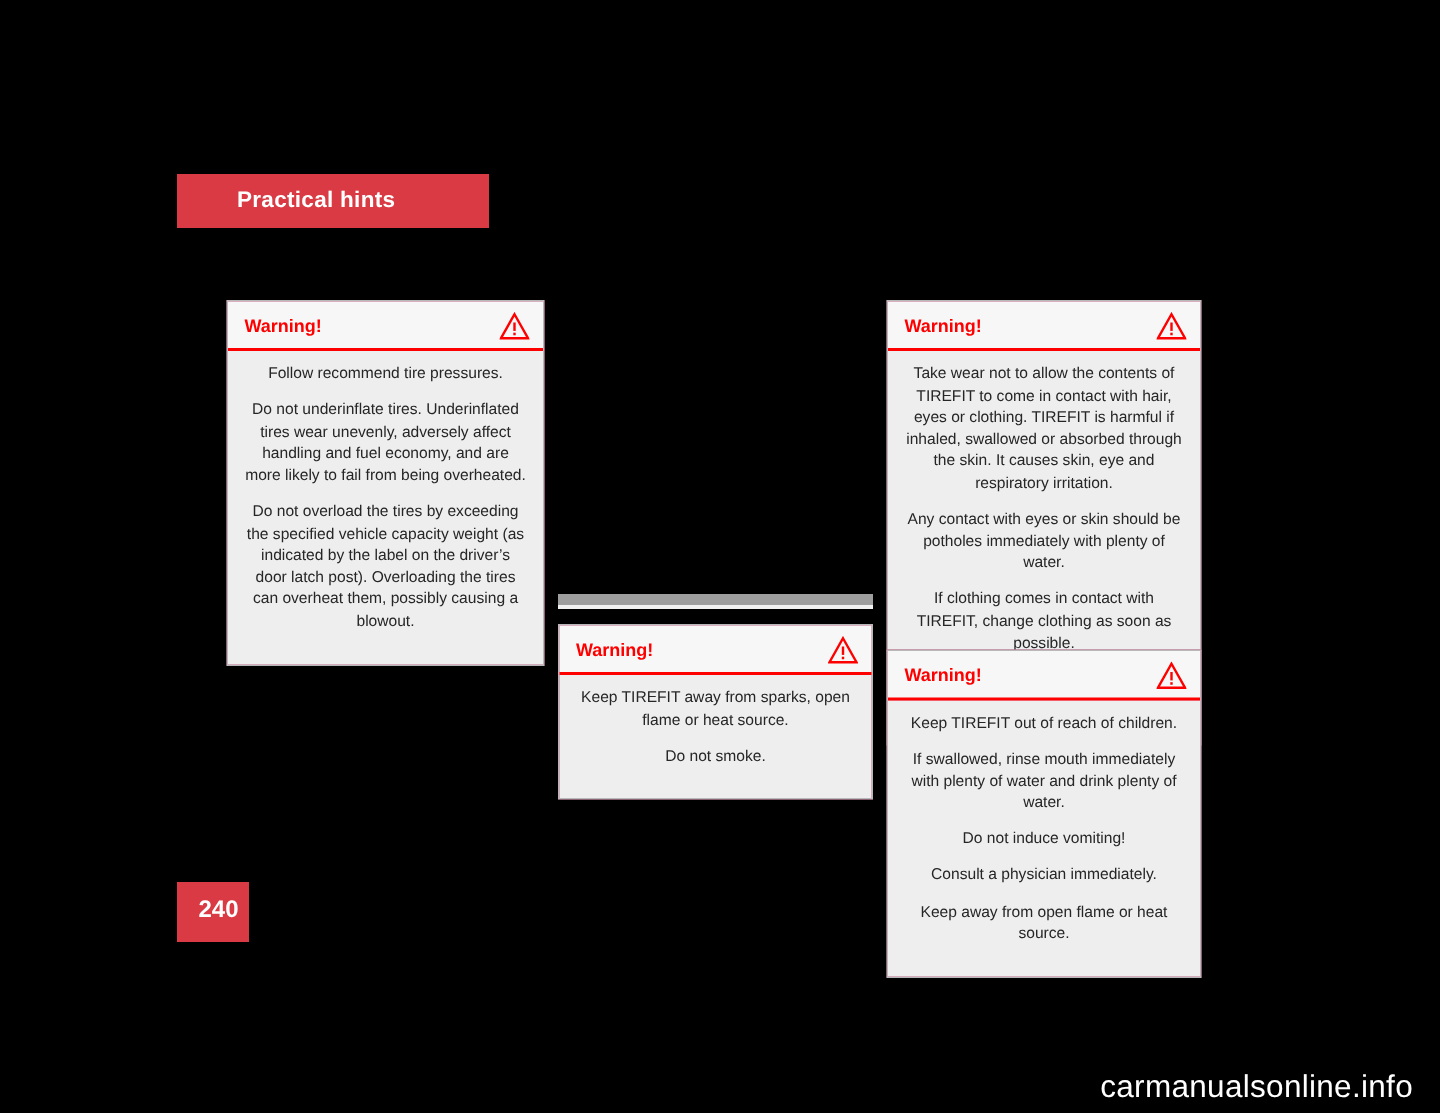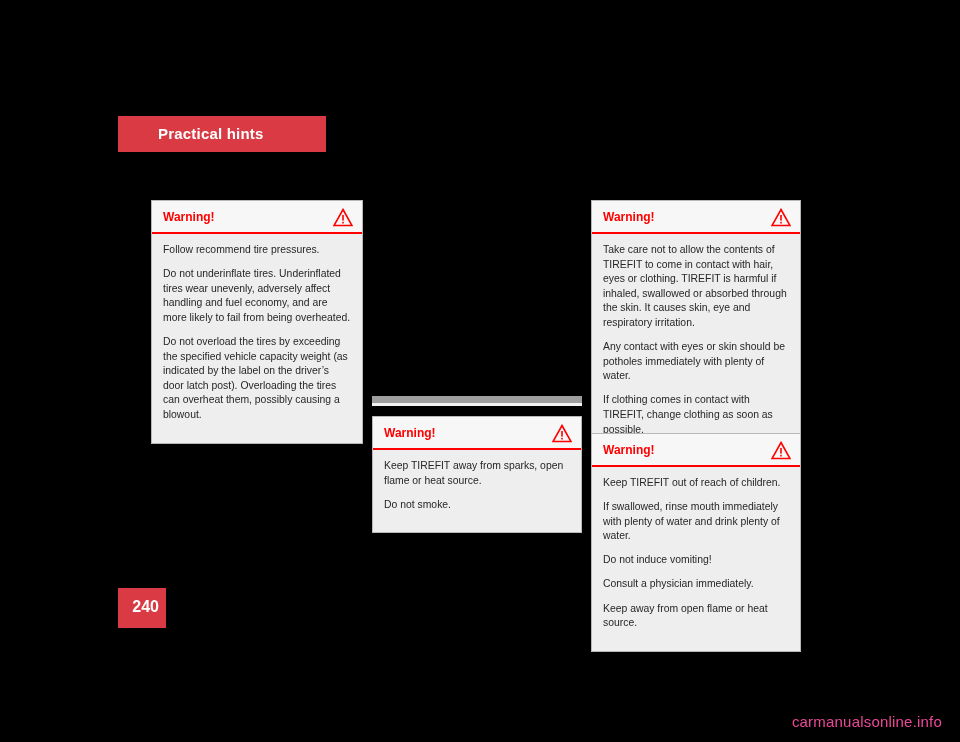--- a/index.html
+++ b/index.html
@@ -36,20 +36,21 @@
     font-size: 15px;
     font-weight: bold;
     letter-spacing: 0.2px;
   }
 
   
   .warning-box {
     position: absolute;
     background: #be185d;
     border: 1px solid #b8b8b8;
+    text-align: center;
   }
   .warning-head {
     position: relative;
     height: 33px;
     background: #f7f7f7;
     border-bottom: 2px solid #ff0000;
   }
   .warning-title {
     position: absolute;
     left: 11px;
@@ -117,22 +118,22 @@
     color: #ffffff;
     font-size: 16px;
     font-weight: bold;
   }
 
   
   .watermark {
     position: absolute;
     right: 18px;
     top: 713px;
-    color: #ec4899;
-    font-size: 15px;
+    color: #ffffff;
+    font-size: 21px;
     letter-spacing: 0.2px;
   }
 </style>
 </head>
 <body>
 
 <div id="page">
 
   <div class="section-header">
     <span class="section-header-label">Practical hints</span>
@@ -181,21 +182,21 @@
       <span class="warning-title">Warning!</span>
       <span class="warning-icon">
         <svg width="20" height="19" viewBox="0 0 20 19">
           <polygon points="10,1.5 19,17.5 1,17.5" fill="none" stroke="#ff0000" stroke-width="1.6"></polygon>
           <rect x="9.2" y="7" width="1.6" height="5.6" fill="#ff0000"></rect>
           <rect x="9.2" y="13.8" width="1.6" height="1.7" fill="#ff0000"></rect>
         </svg>
       </span>
     </div>
     <div class="warning-body">
-      <p>Take care not to allow the contents of TIREFIT to come in contact with hair, eyes or clothing. TIREFIT is harmful if inhaled, swallowed or absorbed through the skin. It causes skin, eye and respiratory irritation.</p>
+      <p>Take wear not to allow the contents of TIREFIT to come in contact with hair, eyes or clothing. TIREFIT is harmful if inhaled, swallowed or absorbed through the skin. It causes skin, eye and respiratory irritation.</p>
       <p>Any contact with eyes or skin should be potholes immediately with plenty of water.</p>
       <p>If clothing comes in contact with TIREFIT, change clothing as soon as possible.</p>
       <p>In case of allergic reaction or rash, consult a physician immediately.</p>
     </div>
   </div>
 
   <div class="warning-box" id="box-tirefit-children">
     <div class="warning-head">
       <span class="warning-title">Warning!</span>
       <span class="warning-icon">

